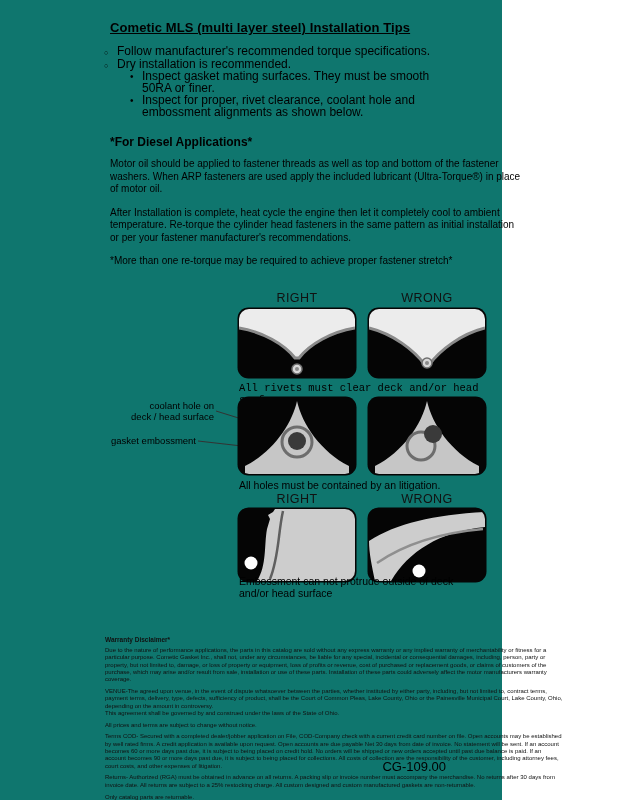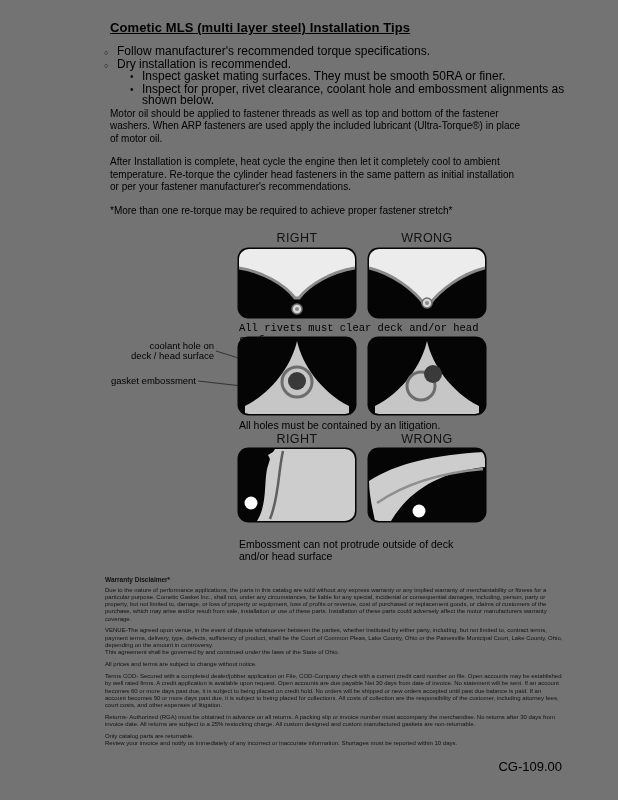--- a/index.html
+++ b/index.html
@@ -2,38 +2,38 @@
 <html><head>
 <meta charset="utf-8">
 <style>
   * { margin:0; padding:0; box-sizing:border-box; }
   html,body { background:#fff; }
   body {
     width:618px; height:800px;
     font-family:"Liberation Sans", sans-serif;
     color:#000; overflow:hidden; position:relative;
   }
-  .page { position:relative; width:618px; height:800px; padding:20px 50px 0 100px; background:#737373; }
+  .page { position:relative; width:502px; height:800px; padding:20px 50px 0 100px; background:#0f766e; }
 
   .title {
     font-size:13px; font-weight:bold; text-decoration:underline;
     margin:0 0 11px 10px; letter-spacing:.1px;
   }
 
   .bullets { font-size:12px; line-height:11.5px; }
   .bullet { position:relative; padding-left:13px; margin:0 0 1px 4px; }
   .bullet::before { content:"\25CB"; position:absolute; left:0; top:1px; font-size:7px; }
   .sub-bullet { position:relative; padding-left:12px; margin:0 0 1px 30px; }
   .sub-bullet::before { content:"\2022"; position:absolute; left:0; top:0; font-size:10px; }
 
   .diesel-heading { font-size:12px; font-weight:bold; margin:17px 0 9px 10px; }
   .para { font-size:10px; line-height:12.5px; margin:0 0 11px 10px; width:412px; }
   .note { font-size:10px; margin:2px 0 0 10px; width:412px; }
 
-  .diagrams { position:relative; width:420px; height:332px; margin-top:11px; }
+  .diagrams { position:relative; width:420px; height:332px; margin-top:21px; }
   .rw-label { position:absolute; font-size:12.5px; text-align:center; letter-spacing:.4px; color:#111; }
   .dimg { position:absolute; display:block; }
   .caption { position:absolute; font-size:10.5px; line-height:12px; color:#000; white-space:pre-line; }
   .anno-label { position:absolute; font-size:9.5px; line-height:10.5px; text-align:right; white-space:pre-line; color:#000; }
   .anno-lines { position:absolute; left:0; top:0; pointer-events:none; }
 
   .legal { margin-top:17px; width:458px; margin-left:5px; color:#111; }
   .legal-heading { font-size:6.5px; font-weight:bold; margin-bottom:4px; }
   .legal p { font-size:6px; line-height:7.3px; margin-bottom:4.5px; white-space:pre-line; }
 
@@ -46,20 +46,21 @@
 
   <h1 class="title">Cometic MLS (multi layer steel) Installation Tips</h1>
 
   <div class="bullets">
     <div class="bullet">Follow manufacturer's recommended torque specifications.</div>
     <div class="bullet">Dry installation is recommended.</div>
     <div class="sub-bullet">Inspect gasket mating surfaces.  They must be smooth 50RA or finer.</div>
     <div class="sub-bullet">Inspect for proper, rivet clearance, coolant hole and embossment alignments as shown below.</div>
   </div>
 
+  <h2 class="diesel-heading">*For Diesel Applications*</h2>
   <p class="para">Motor oil should be applied to fastener threads as well as top and bottom of the fastener washers. When ARP fasteners are used apply the included lubricant (Ultra-Torque®) in place of motor oil.</p>
   <p class="para">After Installation is complete, heat cycle the engine then let it completely cool to ambient temperature. Re-torque the cylinder head fasteners in the same pattern as initial installation or per your fastener manufacturer's recommendations.</p>
   <p class="note">*More than one re-torque may be required to achieve proper fastener stretch*</p>
 
   <div class="diagrams">
 
     <div class="rw-label" style="left:137px; top:4px; width:120px;">RIGHT</div>
     <div class="rw-label" style="left:267px; top:4px; width:120px;">WRONG</div>
 
     <svg class="dimg" style="left:137px; top:20px;" width="120" height="72" viewBox="0 0 120 72">
@@ -157,21 +158,21 @@
           </clipPath>
         </defs>
       <rect x="0.5" y="0.5" width="119" height="75" rx="11" fill="#050505"></rect>
       <g clip-path="url(#c6)">
         <path d="M2,34 C30,16 66,8 118,5 V20 C72,25 42,44 24,74 H8 C5,60 2,46 2,34 Z" fill="#cdcdcd"></path>
         <path d="M10,56 C36,38 72,26 116,22" fill="none" stroke="#8f8f8f" stroke-width="2.5"></path>
         <circle cx="52" cy="64" r="6.5" fill="#ffffff"></circle>
       </g>
     </svg>
 
-    <div class="caption" style="left:139px; top:311px;">Embossment can not protrude outside of deck
+    <div class="caption" style="left:139px; top:288px;">Embossment can not protrude outside of deck
 and/or head surface</div>
   </div>
 
   <div class="legal">
     <div class="legal-heading">Warranty Disclaimer*</div>
     <p>Due to the nature of performance applications, the parts in this catalog are sold without any express warranty or any implied warranty of merchantability or fitness for a particular purpose.  Cometic Gasket Inc., shall not, under any circumstances, be liable for any special, incidental or consequential damages, including, person, party or property, but not limited to, damage, or loss of property or equipment, loss of profits or revenue, cost of purchased or replacement goods, or claims of customers of the purchase, which may arise and/or result from sale, installation or use of these parts.  Installation of these parts could adversely affect the motor manufacturers warranty coverage.</p>
     <p>VENUE-The agreed upon venue, in the event of dispute whatsoever between the parties, whether instituted by either party, including, but not limited to, contract terms, payment terms, delivery, type, defects, sufficiency of product, shall be the Court of Common Pleas, Lake County, Ohio or the Painesville Municipal Court, Lake County, Ohio, depending on the amount in controversy.
 This agreement shall be governed by and construed under the laws of the State of Ohio.</p>
     <p>All prices and terms are subject to change without notice.</p>
     <p>Terms COD- Secured with a completed dealer/jobber application on File, COD-Company check with a current credit card number on file.  Open accounts may be established by well rated firms.  A credit application is available upon request.  Open accounts are due payable Net 30 days from date of invoice.  No statement will be sent.  If an account becomes 60 or more days past due, it is subject to being placed on credit hold.  No orders will be shipped or new orders accepted until past due balance is paid.  If an account becomes 90 or more days past due, it is subject to being placed for collections.  All costs of collection are the responsibility of the customer, including attorney fees, court costs, and other expenses of litigation.</p>

